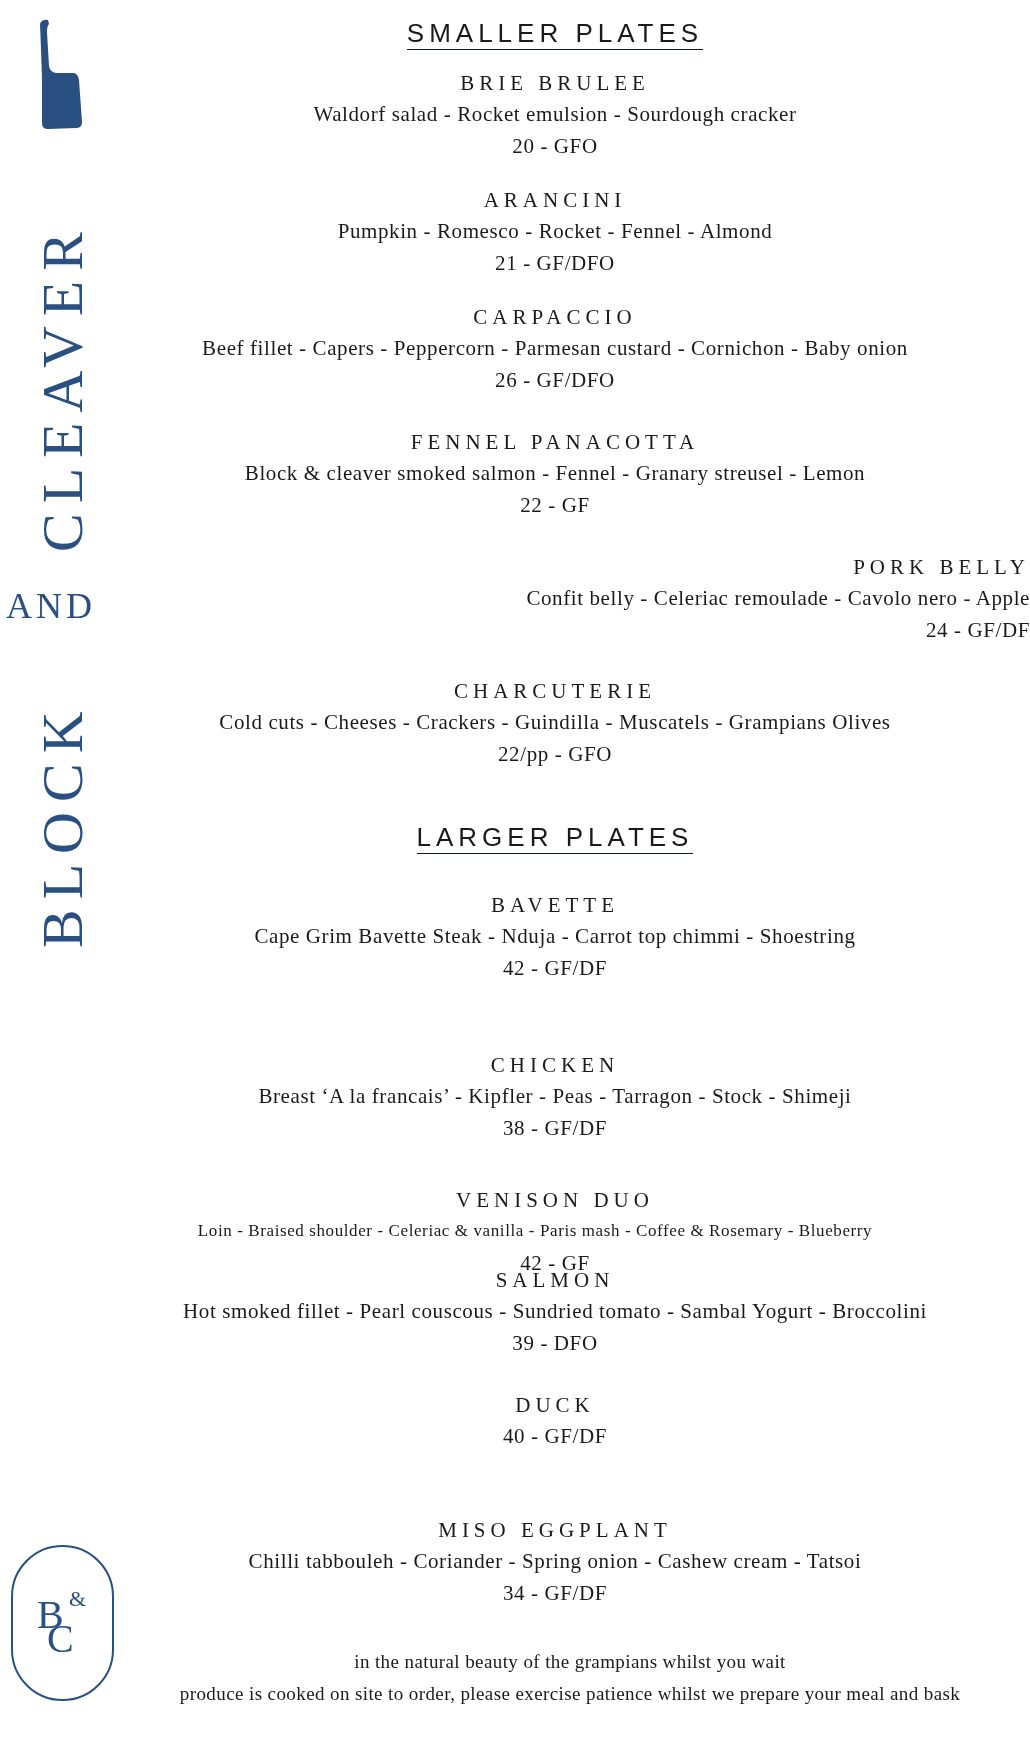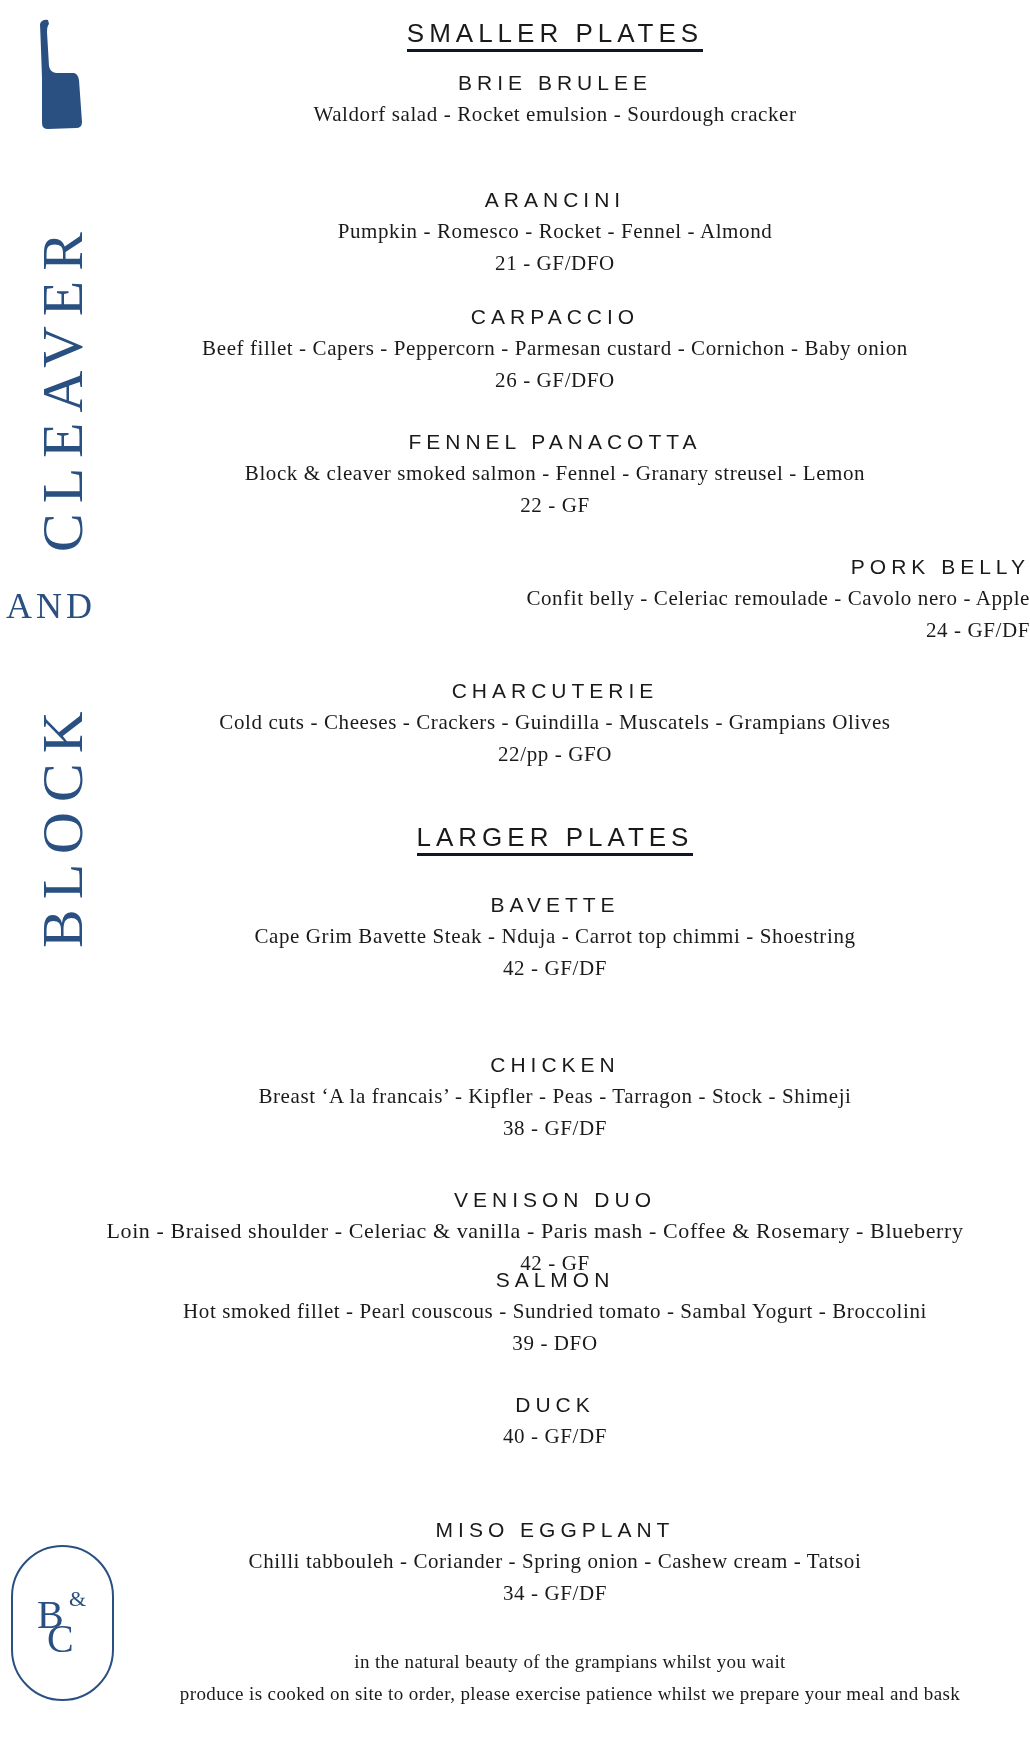--- a/index.html
+++ b/index.html
@@ -10,23 +10,23 @@
   .vertical-title { position:absolute; left:0; top:0; width:130px; height:1000px; }
   .vertical-title svg { width:130px; height:1000px; }
   .monogram { position:absolute; left:11px; top:1545px; width:103px; height:156px;
               border:2px solid #2a5082; border-radius:52px; box-sizing:border-box;
               display:flex; align-items:center; justify-content:center; }
   .monogram svg { width:60px; height:70px; }
 
   .menu { position:absolute; left:80px; right:0; top:0; text-align:center; }
   .section-title { position:absolute; left:0; right:0; font-size:26px; letter-spacing:5px;
                    font-family:"Liberation Sans","DejaVu Sans",sans-serif; font-weight:normal; color:#1a1a1a; }
-  .section-title span { border-bottom:3px solid #0f172a; padding-bottom:1px; }
+  .section-title span { border-bottom:1px solid #0f172a; padding-bottom:1px; }
   .item { position:absolute; left:0; right:0; }
-  .item-name { font-family:Liberation Sans, sans-serif; font-size:21px; letter-spacing:5px; line-height:30px; color:#1a1a1a; }
+  .item-name { font-family:Liberation Serif, serif; font-size:21px; letter-spacing:5px; line-height:30px; color:#1a1a1a; }
   .item-desc { font-size:21px; line-height:32px; letter-spacing:0.6px; color:#1a1a1a; }
   .item-price { font-size:21px; line-height:32px; letter-spacing:0.6px; color:#1a1a1a; }
   .footnote { position:absolute; left:110px; right:0; top:1646px; text-align:center;
               font-size:19px; line-height:32px; letter-spacing:0.4px; color:#1a1a1a; }
 </style>
 </head>
 <body>
 
 <div class="brand">
   <div class="cleaver">
@@ -58,20 +58,21 @@
 
 <div class="menu">
 
   <div class="section-title" style="top:18px;">
     <span>SMALLER PLATES</span>
   </div>
 
   <div class="item" style="top:68px;">
     <div class="item-name">BRIE BRULEE</div>
     <div class="item-desc">Waldorf salad - Rocket emulsion - Sourdough cracker</div>
+    <div class="item-price">20 - GFO</div>
   </div>
 
   <div class="item" style="top:185px;">
     <div class="item-name">ARANCINI</div>
     <div class="item-desc">Pumpkin - Romesco - Rocket - Fennel - Almond</div>
     <div class="item-price">21 - GF/DFO</div>
   </div>
 
   <div class="item" style="top:302px;">
     <div class="item-name">CARPACCIO</div>
@@ -108,21 +109,21 @@
   </div>
 
   <div class="item" style="top:1050px;">
     <div class="item-name">CHICKEN</div>
     <div class="item-desc">Breast ‘A la francais’ - Kipfler - Peas - Tarragon - Stock - Shimeji</div>
     <div class="item-price">38 - GF/DF</div>
   </div>
 
   <div class="item" style="top:1137px; left:-40px;">
     <div class="item-name" style="padding-left:40px;margin-top:48px;">VENISON DUO</div>
-    <div class="item-desc" style="font-size:22px;">Loin - Braised shoulder - Celeriac &amp; vanilla - Paris mash - Coffee &amp; Rosemary - Blueberry</div>
+    <div class="item-desc" style="font-size:17px;">Loin - Braised shoulder - Celeriac &amp; vanilla - Paris mash - Coffee &amp; Rosemary - Blueberry</div>
     <div class="item-price" style="padding-left:40px;">42 - GF</div>
   </div>
 
   <div class="item" style="top:1265px;">
     <div class="item-name">SALMON</div>
     <div class="item-desc">Hot smoked fillet - Pearl couscous - Sundried tomato - Sambal Yogurt - Broccolini</div>
     <div class="item-price">39 - DFO</div>
   </div>
 
   <div class="item" style="top:1390px;">

